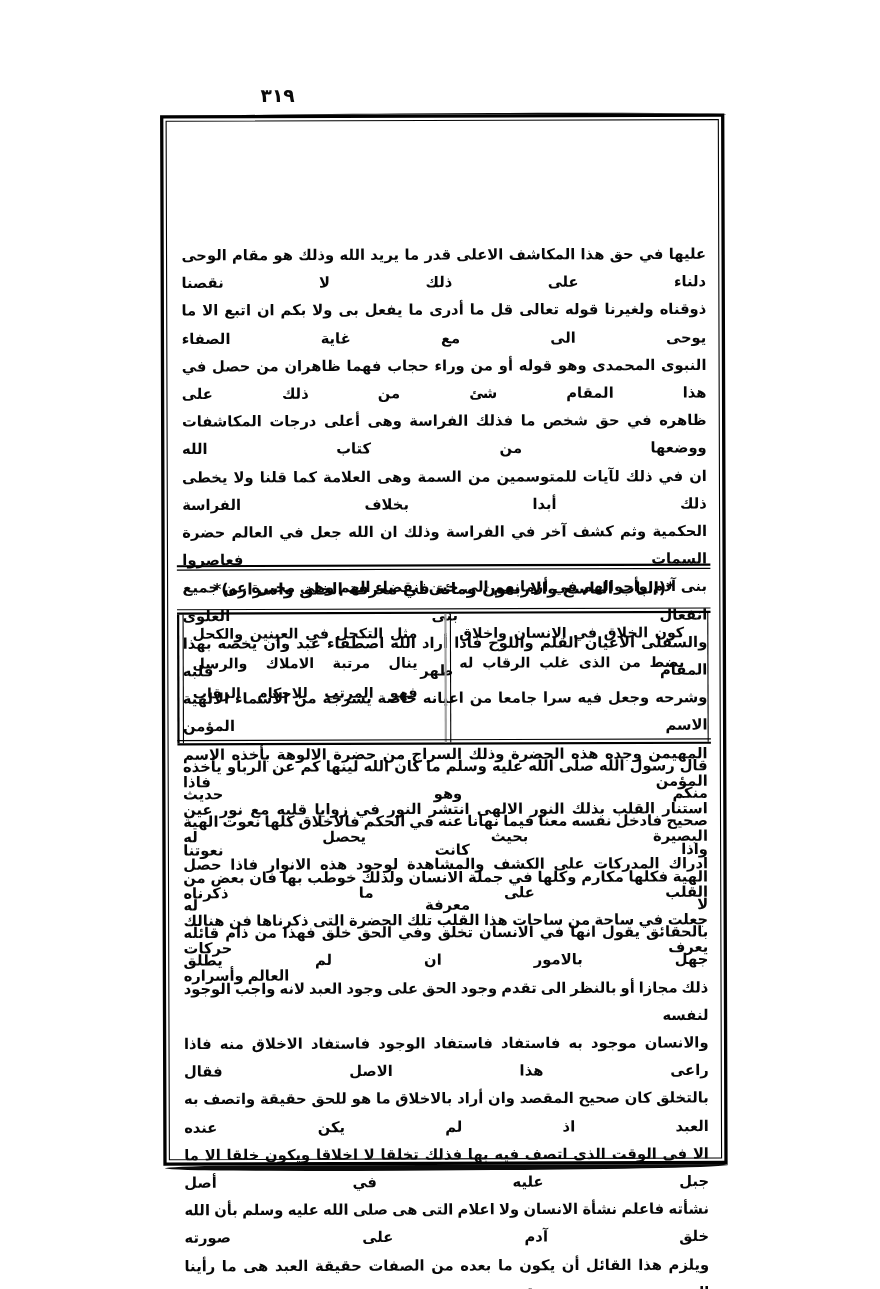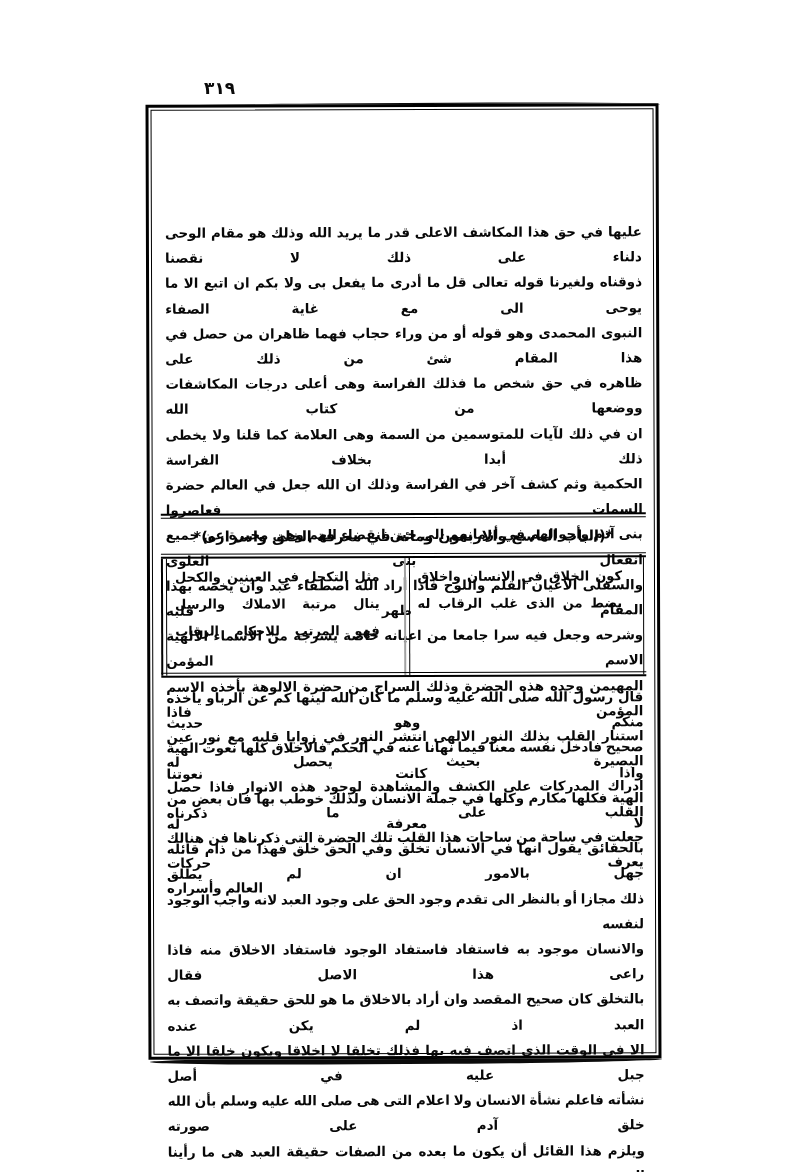--- a/index.html
+++ b/index.html
@@ -20,23 +20,23 @@
   #page-sheet {
     position: absolute;
     inset: 0;
     background: #ffffff;
   }
 
   
   #folio {
     position: absolute;
     top: 78px;
-    left: 204px;
+    left: 188px;
     width: 80px;
-    text-align: left;
+    text-align: right;
     font-family: "DejaVu Sans", sans-serif;
     font-size: 17px;
     font-weight: 700;
     color: #0a0a0a;
     letter-spacing: 1px;
     direction: rtl;
   }
 
   
   #frame {

